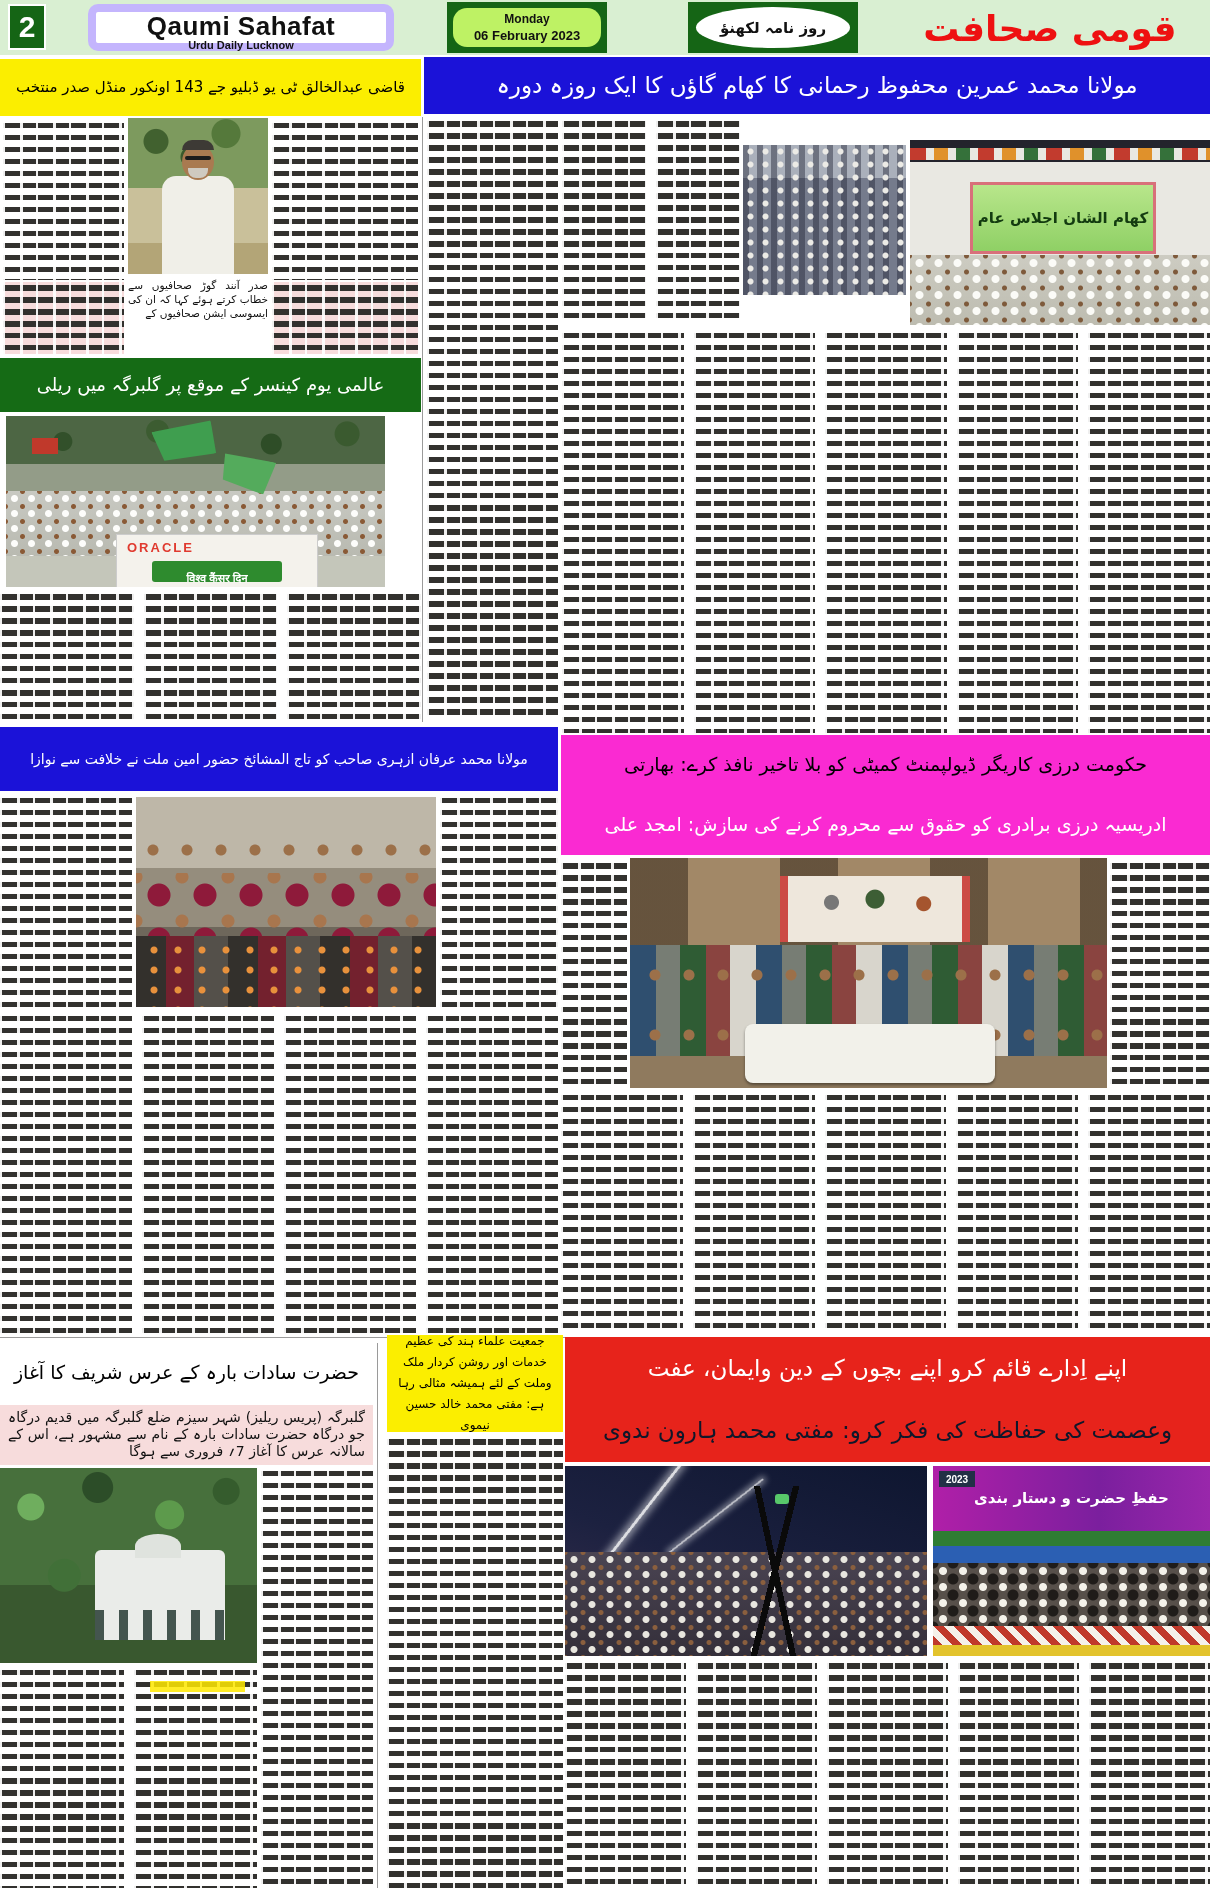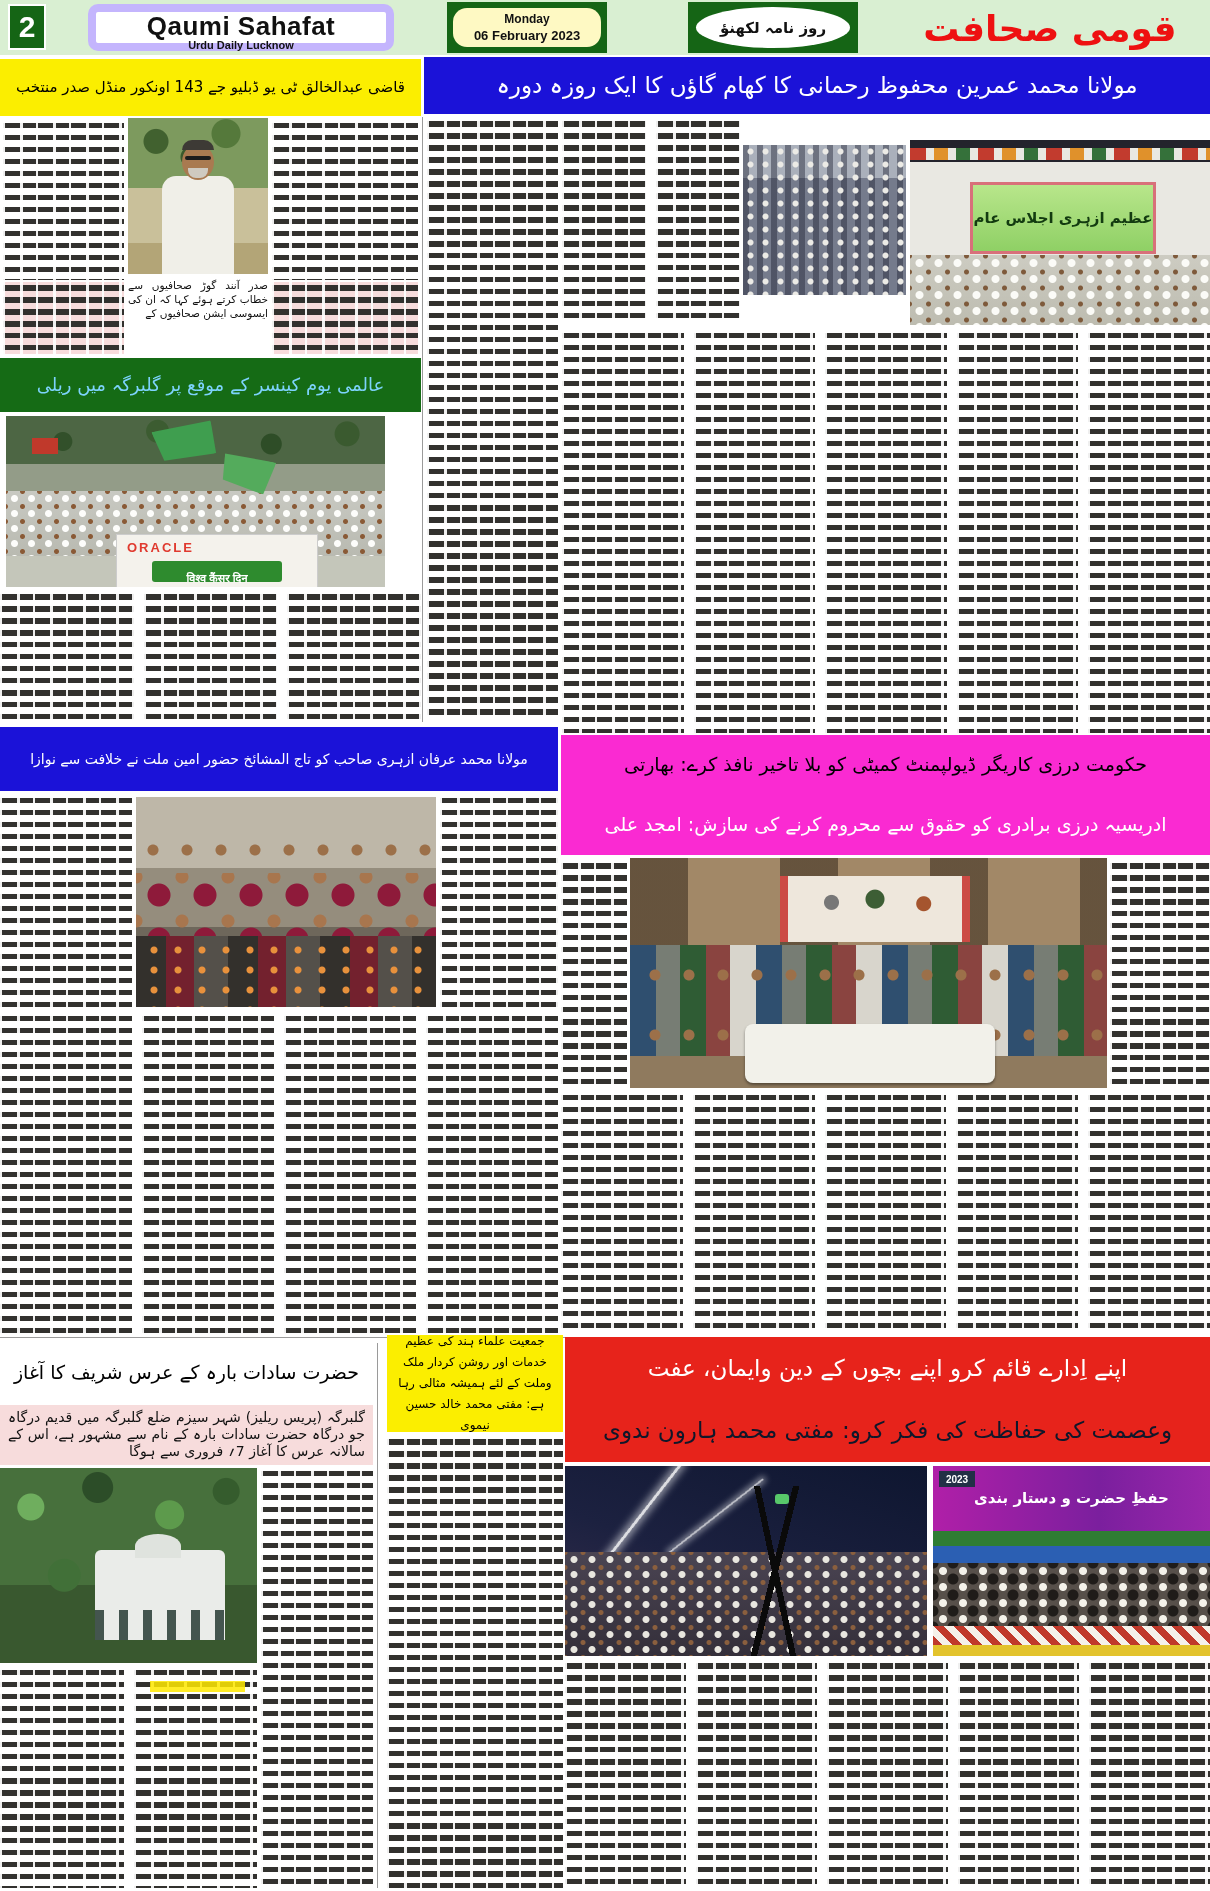--- a/index.html
+++ b/index.html
@@ -31,21 +31,21 @@
   <div class="abs center" style="left:8px;top:4px;width:38px;height:46px;background:#156515;border:2px solid #fff;box-sizing:border-box;">
     <span style="color:#fff;font-size:30px;font-weight:bold;">2</span>
   </div>
 
   <div class="abs" style="left:88px;top:4px;width:306px;height:47px;background:#fff;border:8px solid #c4b5fd;border-radius:10px;box-sizing:border-box;text-align:center;">
     <div style="font-size:26px;font-weight:800;line-height:26px;margin-top:1px;letter-spacing:.5px;">Qaumi Sahafat</div>
     <div style="font-size:11px;font-weight:bold;line-height:12px;">Urdu Daily Lucknow</div>
   </div>
 
   <div class="abs" style="left:447px;top:2px;width:160px;height:51px;background:#156515;">
-    <div class="abs" style="left:6px;top:6px;width:148px;height:39px;background:#fef9c3;border-radius:14px;text-align:center;">
+    <div class="abs" style="left:6px;top:6px;width:148px;height:39px;background:#bef264;border-radius:14px;text-align:center;">
       <div style="font-size:12px;font-weight:bold;line-height:18px;margin-top:2px;">Monday</div>
       <div style="font-size:13px;font-weight:bold;line-height:15px;">06 February 2023</div>
     </div>
   </div>
 
   <div class="abs" style="left:688px;top:2px;width:170px;height:51px;background:#156515;">
     <div class="abs center" style="left:8px;top:5px;width:154px;height:41px;background:#fff;border-radius:50%;">
       <span class="ur" style="font-size:15px;font-weight:bold;">روز نامہ لکھنؤ</span>
     </div>
   </div>
@@ -68,21 +68,21 @@
        linear-gradient(#7d9a5e 0 45%, #c9c09a 45% 80%, #b3a577 80%);">
     <div style="left:34px;top:58px;width:72px;height:98px;background:#f0efe8;border-radius:14px 14px 0 0;"></div>
     <div style="left:54px;top:26px;width:32px;height:36px;background:#a97a50;border-radius:50%;"></div>
     <div style="left:54px;top:22px;width:32px;height:10px;background:#3d3a35;border-radius:10px 10px 0 0;"></div>
     <div style="left:57px;top:38px;width:26px;height:4px;background:#1c1c1c;border-radius:2px;"></div>
     <div style="left:60px;top:50px;width:20px;height:10px;background:#cfcac0;border-radius:0 0 8px 8px;"></div>
   </div>
 
   <div class="abs ur" style="left:128px;top:278px;width:140px;height:76px;font-size:10.5px;line-height:14px;text-align:justify;overflow:hidden;">صدر آنند گوڑ صحافیوں سے خطاب کرتے ہوئے کہا کہ ان کی ایسوسی ایشن صحافیوں کے</div>
 
-  <div class="abs center hl ur" style="left:0;top:358px;width:421px;height:54px;background:#156b15;color:#7dd3fc;font-size:18px;">عالمی یوم کینسر کے موقع پر گلبرگہ میں ریلی</div>
+  <div class="abs center hl ur" style="left:0;top:358px;width:421px;height:54px;background:#156b15;color:#ffffff;font-size:18px;">عالمی یوم کینسر کے موقع پر گلبرگہ میں ریلی</div>
 
   <div class="ph" style="left:6px;top:416px;width:379px;height:171px;background:
        linear-gradient(#4d6644 0 28%, #939c88 28% 48%, #d8d9d0 48% 78%, #c4c6ba 78%);">
     <div style="left:0;top:0;width:100%;height:30%;background:
          radial-gradient(circle at 15% 50%, #32502a 9px, transparent 10px),
          radial-gradient(circle at 40% 30%, #3c5c31 11px, transparent 12px),
          radial-gradient(circle at 70% 55%, #2e4d27 10px, transparent 11px),
          radial-gradient(circle at 90% 35%, #3a5a2f 12px, transparent 13px);"></div>
     <div style="left:26px;top:22px;width:26px;height:16px;background:#c0392b;"></div>
     <div style="left:0;top:44%;width:100%;height:38%;background:
@@ -113,21 +113,21 @@
 
   <div class="ph" style="left:743px;top:145px;width:163px;height:150px;background:
        radial-gradient(circle, #ecebe6 2.5px, transparent 3.5px) 0 0/15px 13px,
        repeating-linear-gradient(90deg, rgba(35,38,55,.45) 0 6px, transparent 6px 14px),
        linear-gradient(#aab0bb 0 22%, #757b8c 22% 100%);"></div>
 
   <div class="ph" style="left:910px;top:140px;width:300px;height:185px;background:linear-gradient(#23232c 0 12%, #e9e8e2 12% 62%, #d4d3c8 62%);">
     <div style="left:0;top:8px;width:100%;height:12px;background:
          repeating-linear-gradient(90deg,#c23b2e 0 16px,#e9e8e2 16px 24px,#e0912b 24px 38px,#e9e8e2 38px 46px,#35713a 46px 60px,#e9e8e2 60px 68px);"></div>
     <div class="center" style="left:60px;top:42px;width:180px;height:66px;background:linear-gradient(#b8e68b,#8fd065);border:3px solid #d8707a;">
-      <span class="ur" style="color:#133b10;font-size:15px;font-weight:bold;">عظیم ازہری اجلاس عام</span>
+      <span class="ur" style="color:#133b10;font-size:15px;font-weight:bold;">کھام الشان اجلاس عام</span>
     </div>
     <div style="left:0;top:62%;width:100%;height:38%;background:
          radial-gradient(circle, #fbfbf7 3.5px, transparent 4.5px) 0 0/19px 16px,
          radial-gradient(circle, #7e5a3b 2px, transparent 3px) 9px 9px/19px 16px,
          linear-gradient(#cdccc2,#bdbcb0);"></div>
   </div>
 
   <div class="cols" style="left:562px;top:330px;width:648px;height:403px;">
     <div class="tx"></div>
       <div class="tx"></div>

